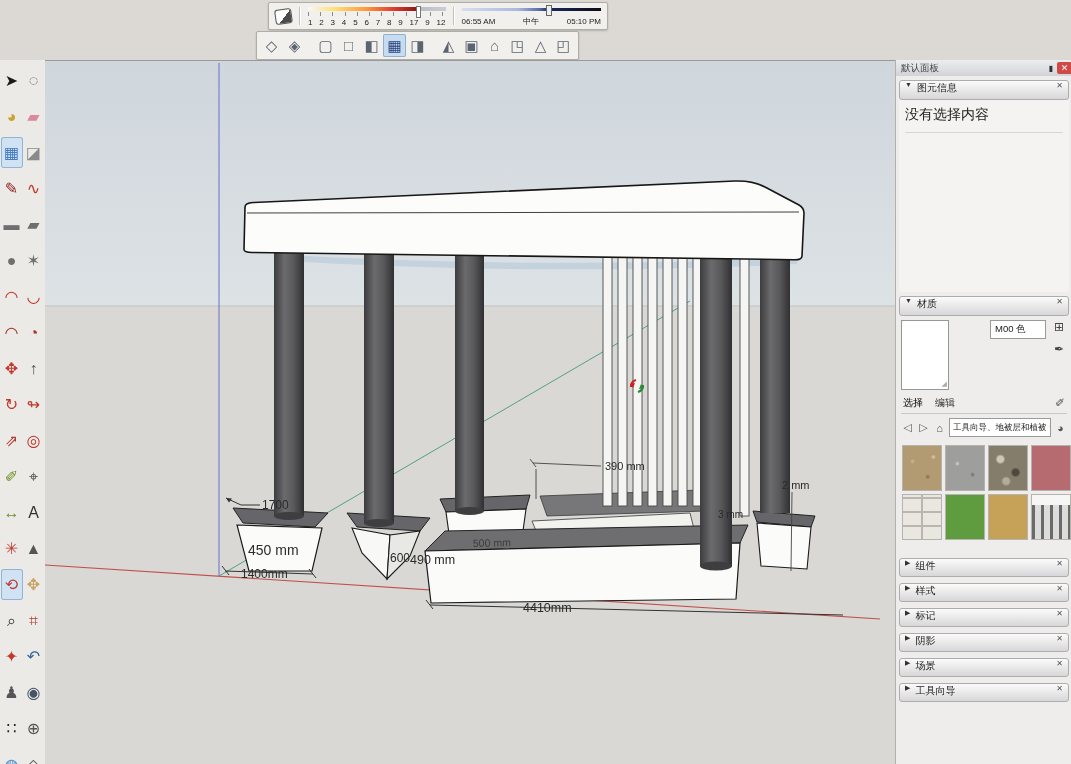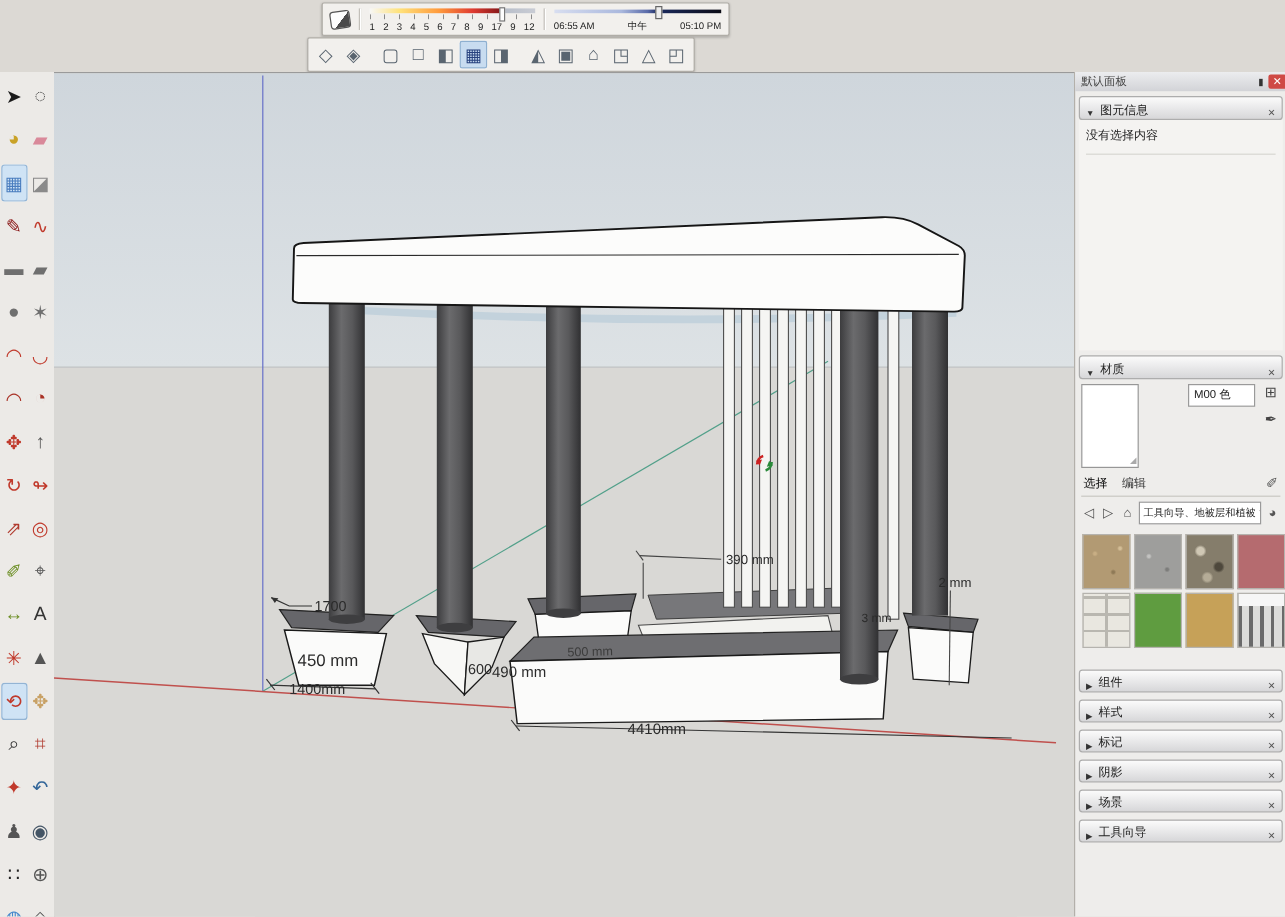--- a/index.html
+++ b/index.html
@@ -46,25 +46,25 @@
   
   #rightpanel{position:absolute;left:895px;top:60px;width:176px;bottom:0;background:#eeedeb;
               border-left:1px solid #b3b0aa;font-size:10px;}
   .traytitle{height:16px;background:linear-gradient(#ecedef,#d2d3d7);display:flex;align-items:center;
              gap:4px;padding:0 0 0 5px;font-size:9.5px;color:#444;}
   .traytitle .sp{flex:1;}
   .pin{font-size:8px;color:#333;}
   .closered{width:15px;height:12px;background:#cf4a45;color:#fff;font-size:9px;line-height:12px;
             text-align:center;border-radius:2px;margin-right:0;}
   .sechdr{height:18px;margin:4px 3px 0;background:linear-gradient(#fbfbfb,#d7d7d9);border:1px solid #adadad;
-          border-radius:3px;display:flex;align-items:flex-end;gap:5px;padding:0 5px;font-size:10px;color:#222;}
+          border-radius:3px;display:flex;align-items:flex-start;gap:5px;padding:0 5px;font-size:10px;color:#222;}
   .sechdr .tri{font-size:7px;color:#333;}
   .sechdr .x{margin-left:auto;font-size:8px;color:#555;}
   .entitybody{margin:0 3px;background:#f4f3f1;height:192px;padding:6px 6px 0;box-sizing:border-box;}
-  .entitybody .txt{padding-bottom:8px;border-bottom:1px solid #d8d6d2;font-size:10px;color:#222;}
+  .entitybody .txt{padding-bottom:8px;border-bottom:1px solid #d8d6d2;font-size:14px;color:#222;}
   .matbody{margin:0 3px;padding:4px 2px;}
   .matrow{display:flex;gap:5px;}
   .preview{width:46px;height:68px;background:#fff;border:1px solid #979797;position:relative;}
   .preview .corner{position:absolute;right:1px;bottom:1px;font-size:7px;color:#aaa;}
   .matmid{flex:1;margin-left:36px;}
   .namefield{height:17px;background:#fff;border:1px solid #9a9a9a;font-size:9.5px;display:flex;
              align-items:center;padding:0 4px;color:#222;}
   .maticons{width:16px;display:flex;flex-direction:column;gap:8px;align-items:center;font-size:12px;color:#444;}
   .tabsrow{display:flex;align-items:center;gap:12px;padding:6px 2px 3px;border-bottom:1px solid #c9c7c2;}
   .tab{color:#333;}

